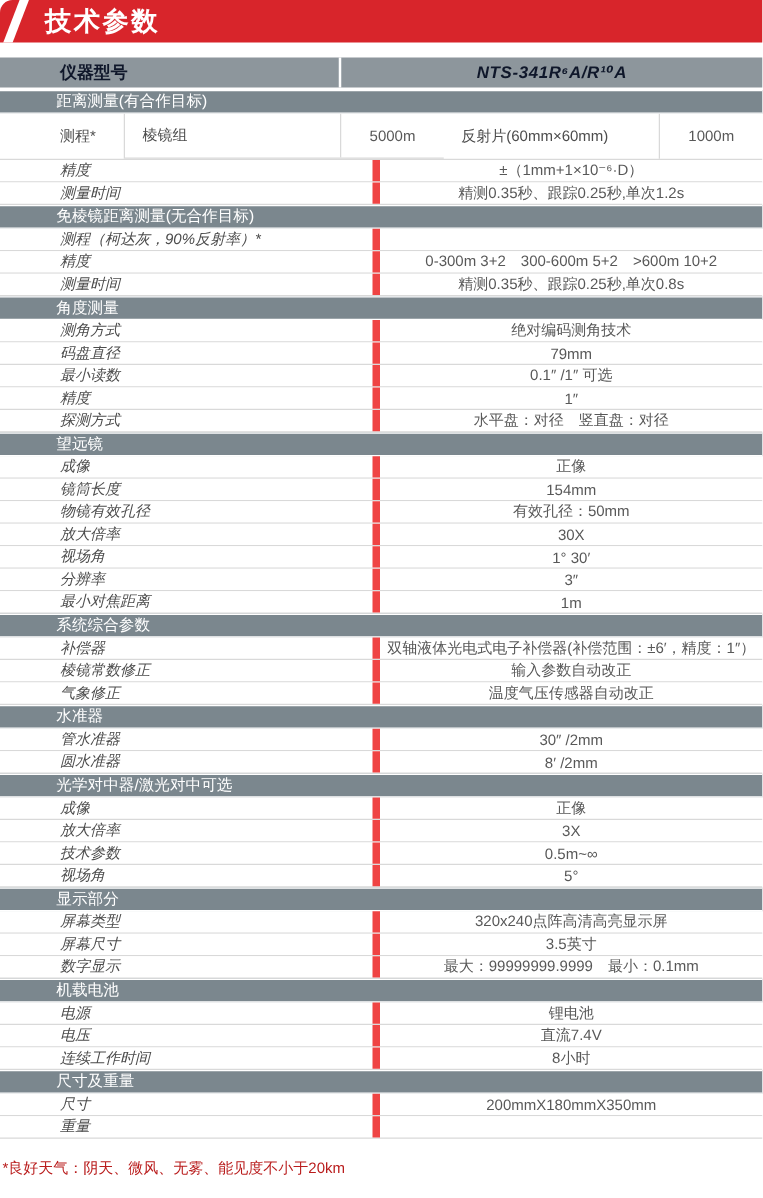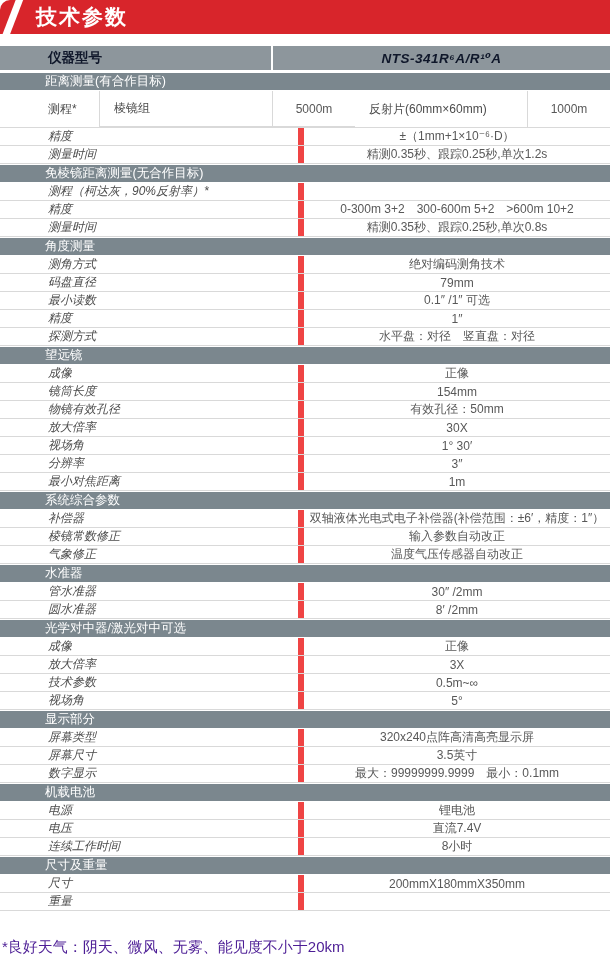--- a/index.html
+++ b/index.html
@@ -68,21 +68,21 @@
   }
   .group-right { flex:1; display:flex; flex-direction:row; }
   .sub-row { flex:1; display:flex; border-bottom:1px solid #d9d9d9; }
   .sub-row:last-child { border-bottom:none; }
   .sub-label {
     width:173px; padding-left:14px; display:flex; align-items:center;
     border-right:1px solid #d9d9d9; white-space:nowrap;
   }
 
   .footnote {
-    margin-top:27px; margin-left:2px; font-size:15px; color:#4c1d95;
+    margin-top:15px; margin-left:2px; font-size:12px; color:#b91c1c;
   }
 </style>
 </head>
 <body>
 
 <div class="page">
 
   <header class="banner">
     <div class="banner-slash"></div>
     <div class="banner-title">技术参数</div>

